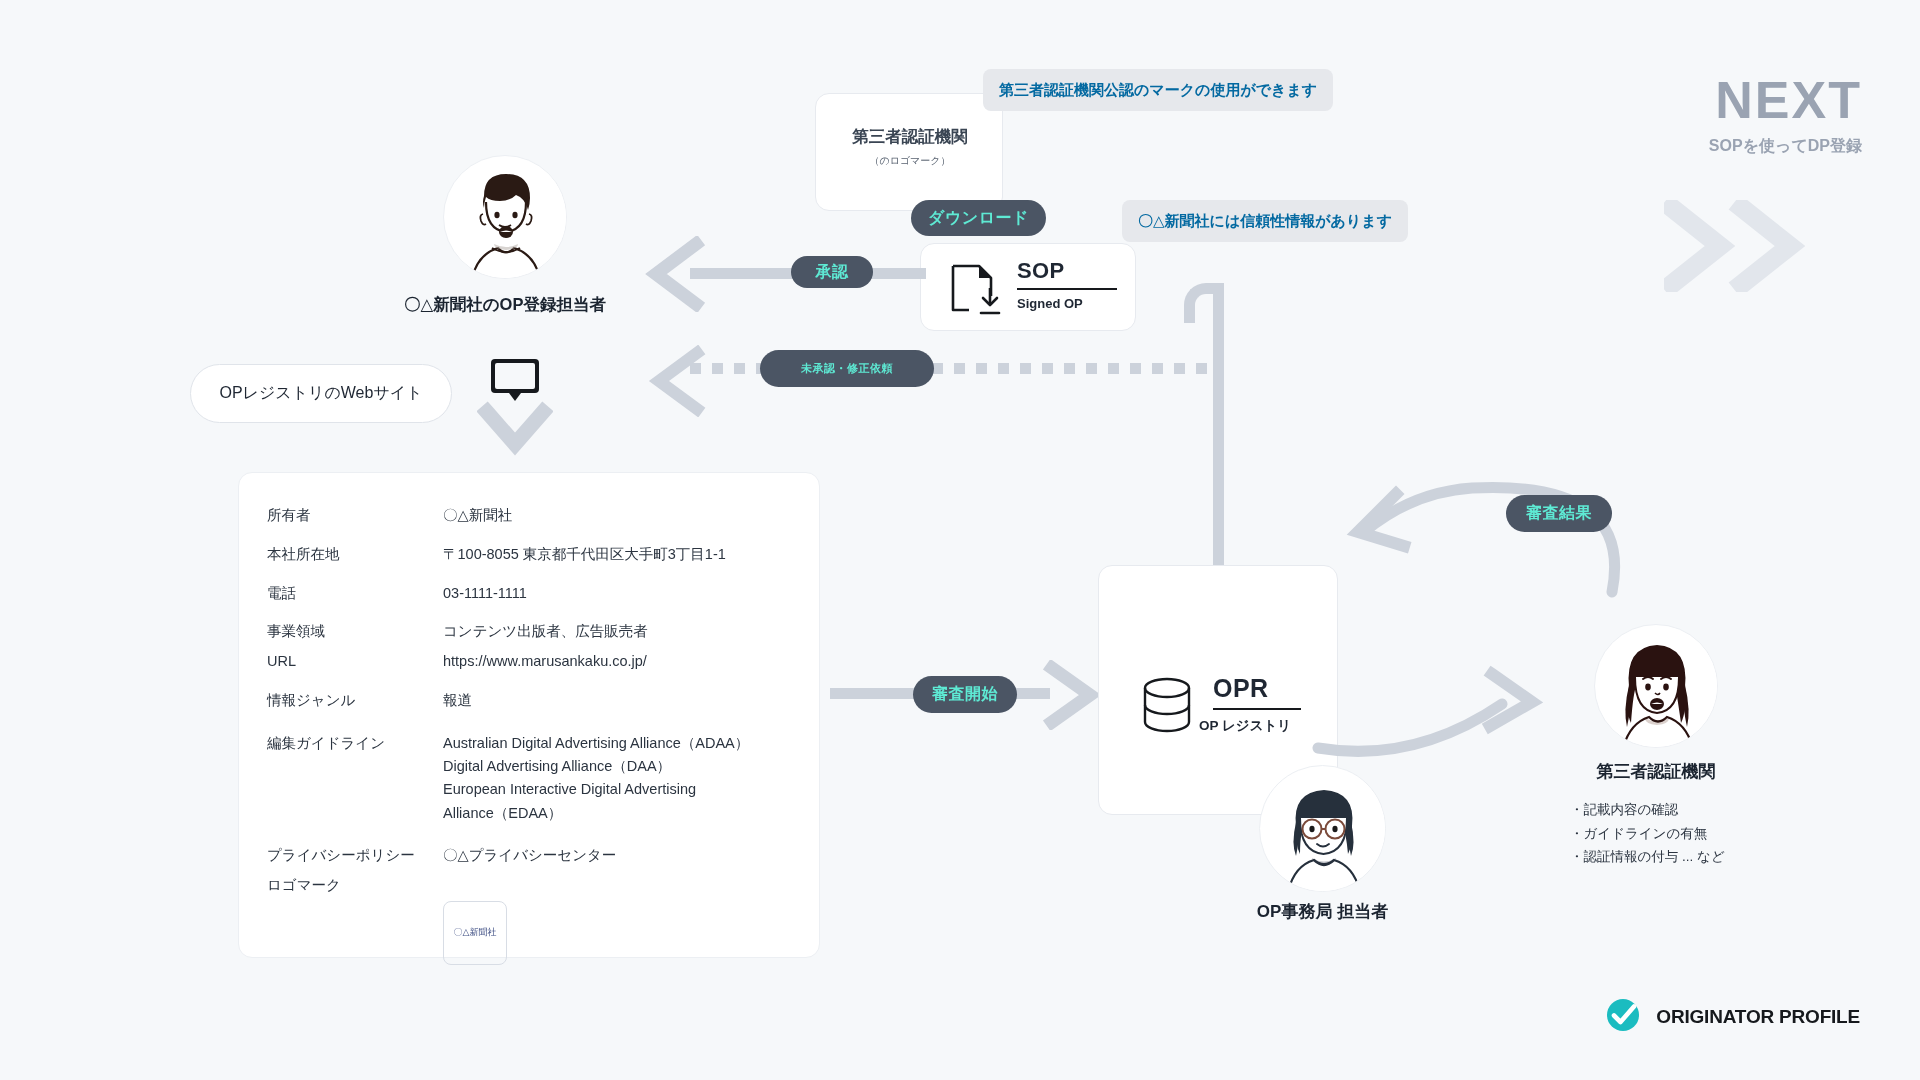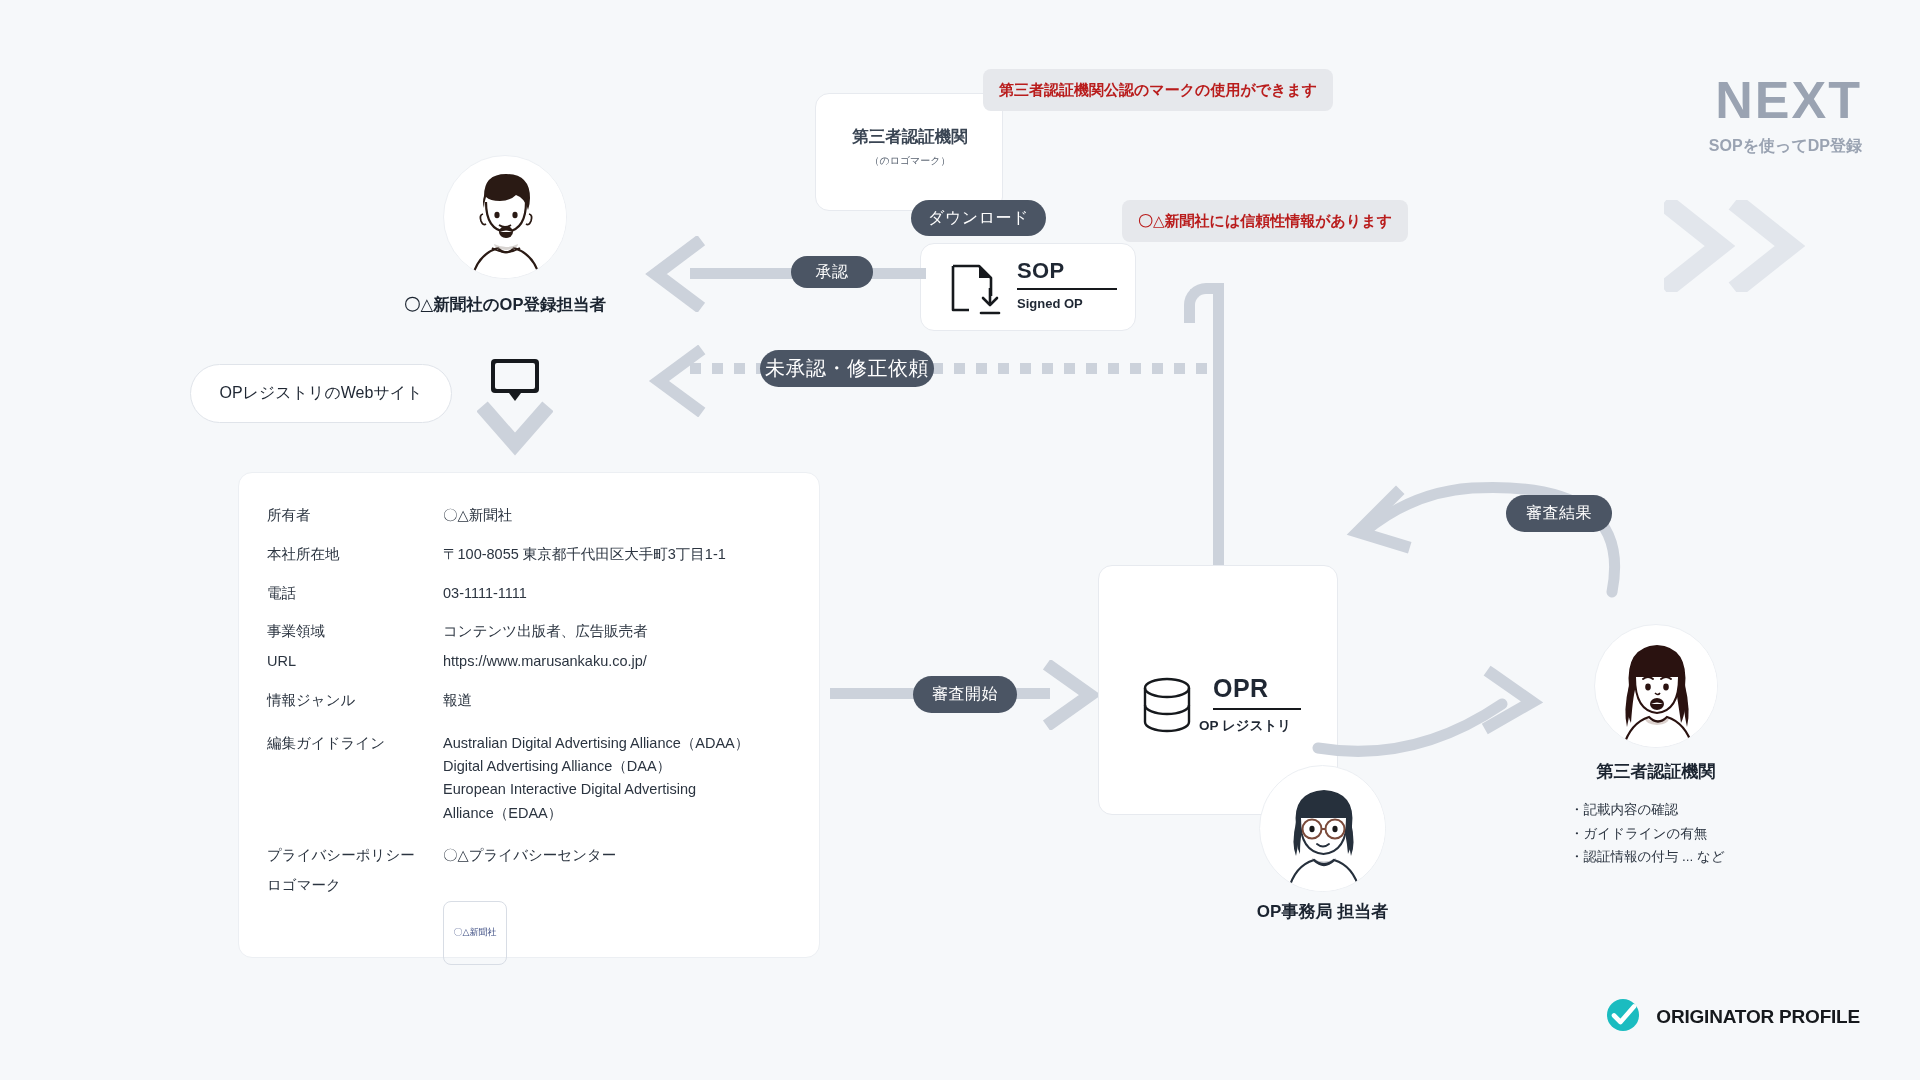--- a/index.html
+++ b/index.html
@@ -17,30 +17,30 @@
 
   
   .card{
     background:#ffffff;
     border:1.5px solid #e7eaef;
     border-radius:14px;
     box-sizing:border-box;
   }
   .pill-dark{
     background:#4b5564;
-    color:#ffffff;
+    color:#5eead4;
     border-radius:999px;
-    font-weight:normal;
+    font-weight:bold;
     display:flex;align-items:center;justify-content:center;
     letter-spacing:.5px;
     box-sizing:border-box;
   }
   .pill-grey{
     background:#e6e8ec;
-    color:#b91c1c;
+    color:#0369a1;
     border-radius:8px;
     font-weight:bold;
     display:flex;align-items:center;
     padding:16px 16px;
     box-sizing:border-box;
   }
   .pill-outline{
     background:#ffffff;
     border:1.5px solid #e0e4ea;
     border-radius:999px;
@@ -167,21 +167,21 @@
     <span>承認</span>
   </div>
 
   <div class="abs" style="left:645px;top:345px;">
     <svg width="62" height="72" viewBox="0 0 62 72">
       <path d="M52 8 L14 36 L52 64" fill="none" stroke="#ccd2db" stroke-width="12" stroke-linecap="square"></path>
     </svg>
   </div>
   <div class="abs" style="left:690px;top:363px;width:534px;height:11px;
        background:repeating-linear-gradient(to right,#ccd2db 0 11px,transparent 11px 22px);"></div>
-  <div class="pill-dark abs" style="left:760px;top:350px;width:174px;height:37px;font-size:20px;">
+  <div class="pill-dark abs" style="left:760px;top:350px;width:174px;height:37px;font-size:11px;">
     <span>未承認・修正依頼</span>
   </div>
 
   <div class="abs" style="left:1213px;top:290px;width:11px;height:290px;background:#ccd2db;border-radius:0 0 0 0;"></div>
   <div class="abs" style="left:1184px;top:283px;width:40px;height:40px;border-top:11px solid #ccd2db;border-left:11px solid #ccd2db;border-top-left-radius:22px;box-sizing:border-box;"></div>
 
   <div class="avatar abs" style="left:443px;top:155px;width:124px;height:124px;">
     <svg width="124" height="124" viewBox="0 0 124 124">
       <circle cx="62" cy="62" r="61" fill="#ffffff"></circle>
       <path d="M40 40 q0 -22 22 -22 q24 0 24 24 q0 6 -2 12 q-3 -12 -12 -15 q-6 6 -16 6 q-10 0 -14 -4 q-2 6 -2 11 q-2 -6 -0 -12 z" fill="#2a1a14"></path>

